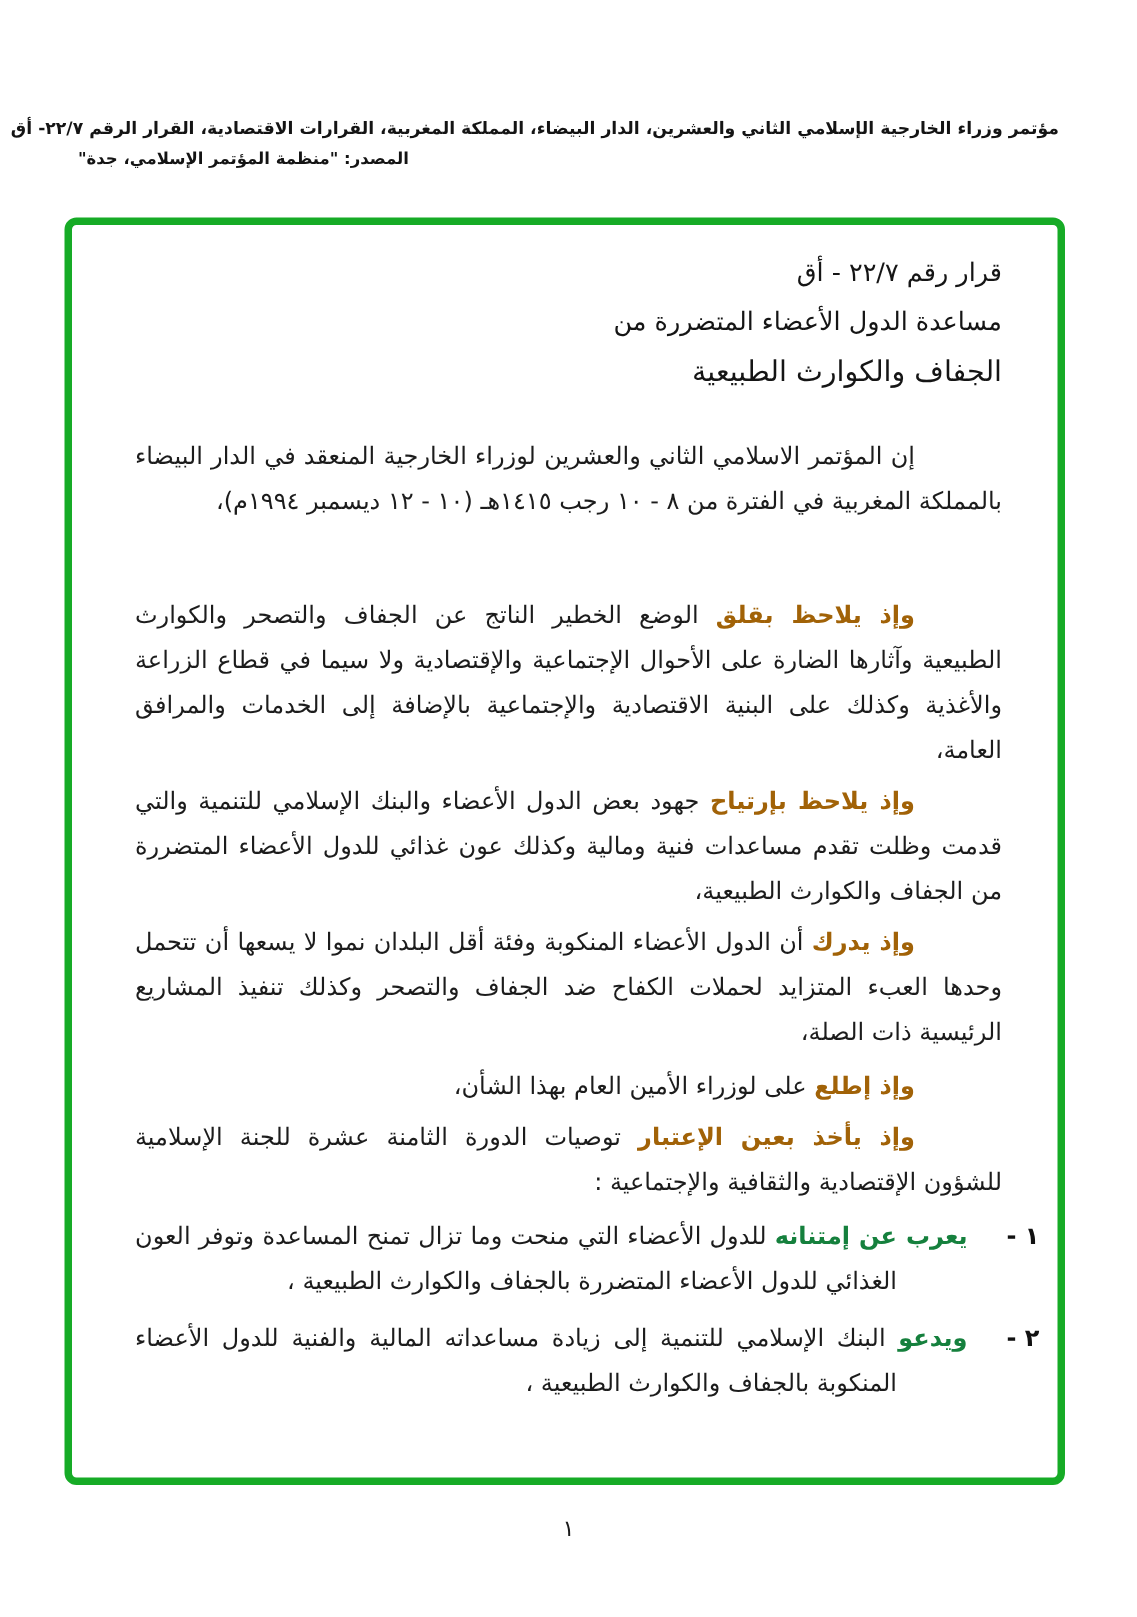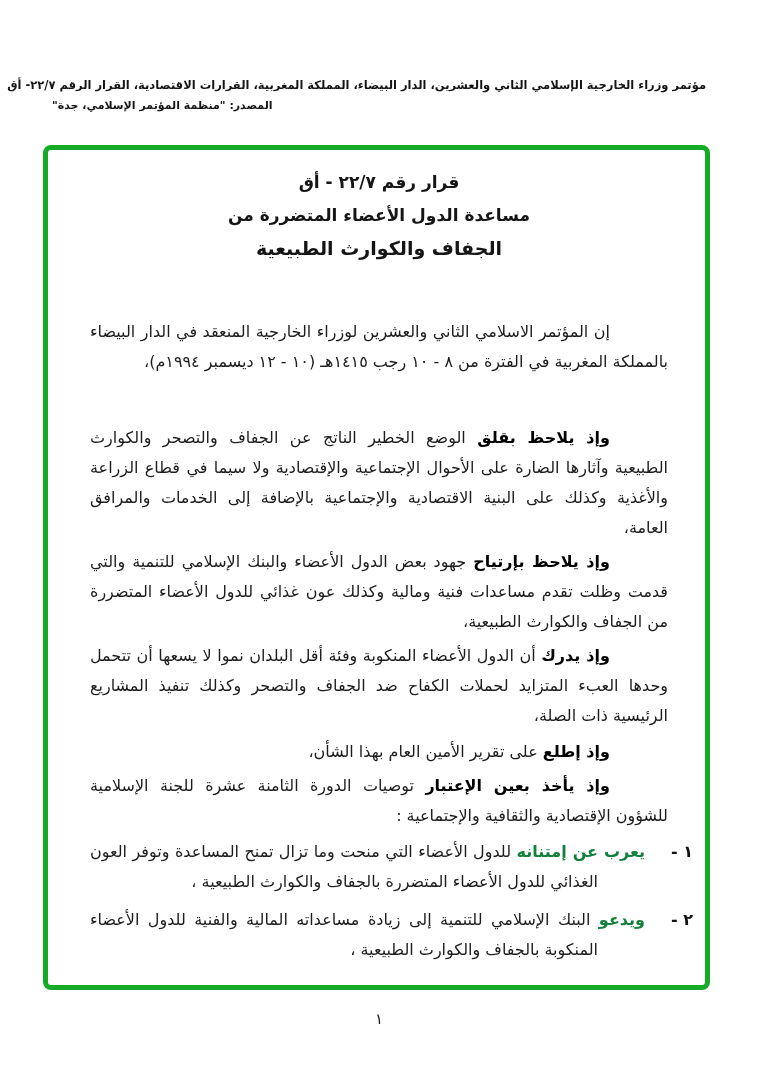--- a/index.html
+++ b/index.html
@@ -42,40 +42,40 @@
     top: 145px;
     width: 667px;
     height: 845px;
     box-sizing: border-box;
     border: 5px solid #16ab26;
     border-radius: 8px;
     padding: 16px 37px 10px 42px;
     background: #ffffff;
   }
   .title-block {
-    text-align: center;
-    font-weight: bold;
+    text-align: right;
+    font-weight: normal;
     line-height: 33px;
-    margin-bottom: 52px;
+    margin-bottom: 24px;
     color: #151515;
   }
   .title-block .t1 { font-size: 17px; }
   .title-block .t2 { font-size: 16px; }
   .title-block .t3 { font-size: 17px; }
   .title-block .t4 { font-size: 19px; }
   .para {
     margin: 0 0 4px 0;
     font-size: 16px;
     line-height: 30px;
     text-align: justify;
     text-align-last: right;
     text-indent: 58px;
     color: #1c1c1c;
   }
-  .para b { font-weight: bold; color: #000000; }
+  .para b { font-weight: bold; color: #a16207; }
   .para.preamble { margin-bottom: 46px; }
   .para.p-concern { margin-bottom: 4px; }
   .para.p-satisf  { margin-bottom: 4px; }
   .para.p-aware   { margin-bottom: 6px; }
   .para.p-noted   { margin-bottom: 4px; }
   .para.p-consid  { margin-bottom: 6px; }
   .items { margin-top: 2px; }
   .item {
     position: relative;
     margin-bottom: 8px;
@@ -127,21 +127,21 @@
   </div>
 
   <p class="para preamble"><b></b><span>إن المؤتمر الاسلامي الثاني والعشرين لوزراء الخارجية المنعقد في الدار البيضاء بالمملكة المغربية في الفترة من ٨ - ١٠ رجب ١٤١٥هـ (١٠ - ١٢ ديسمبر ١٩٩٤م)،</span></p>
 
   <p class="para p-concern"><b>وإذ يلاحظ بقلق</b><span> الوضع الخطير الناتج عن الجفاف والتصحر والكوارث الطبيعية وآثارها الضارة على الأحوال الإجتماعية والإقتصادية ولا سيما في قطاع الزراعة والأغذية وكذلك على البنية الاقتصادية والإجتماعية بالإضافة إلى الخدمات والمرافق العامة،</span></p>
 
   <p class="para p-satisf"><b>وإذ يلاحظ بإرتياح</b><span> جهود بعض الدول الأعضاء والبنك الإسلامي للتنمية والتي قدمت وظلت تقدم مساعدات فنية ومالية وكذلك عون غذائي للدول الأعضاء المتضررة من الجفاف والكوارث الطبيعية،</span></p>
 
   <p class="para p-aware"><b>وإذ يدرك</b><span> أن الدول الأعضاء المنكوبة وفئة أقل البلدان نموا لا يسعها أن تتحمل وحدها العبء المتزايد لحملات الكفاح ضد الجفاف والتصحر وكذلك تنفيذ المشاريع الرئيسية ذات الصلة،</span></p>
 
-  <p class="para p-noted"><b>وإذ إطلع</b><span> على تقرير الأمين العام بهذا الشأن،</span></p>
+  <p class="para p-noted"><b>وإذ إطلع</b><span> على لوزراء الأمين العام بهذا الشأن،</span></p>
 
   <p class="para p-consid"><b>وإذ يأخذ بعين الإعتبار</b><span> توصيات الدورة الثامنة عشرة للجنة الإسلامية للشؤون الإقتصادية والثقافية والإجتماعية :</span></p>
 
   <div class="items">
     <div class="item">
       <span class="num">١ -</span>
       <p class="itext"><b>يعرب عن إمتنانه</b><span> للدول الأعضاء التي منحت وما تزال تمنح المساعدة وتوفر العون الغذائي للدول الأعضاء المتضررة بالجفاف والكوارث الطبيعية ،</span></p>
     </div>
     <div class="item">
       <span class="num">٢ -</span>

